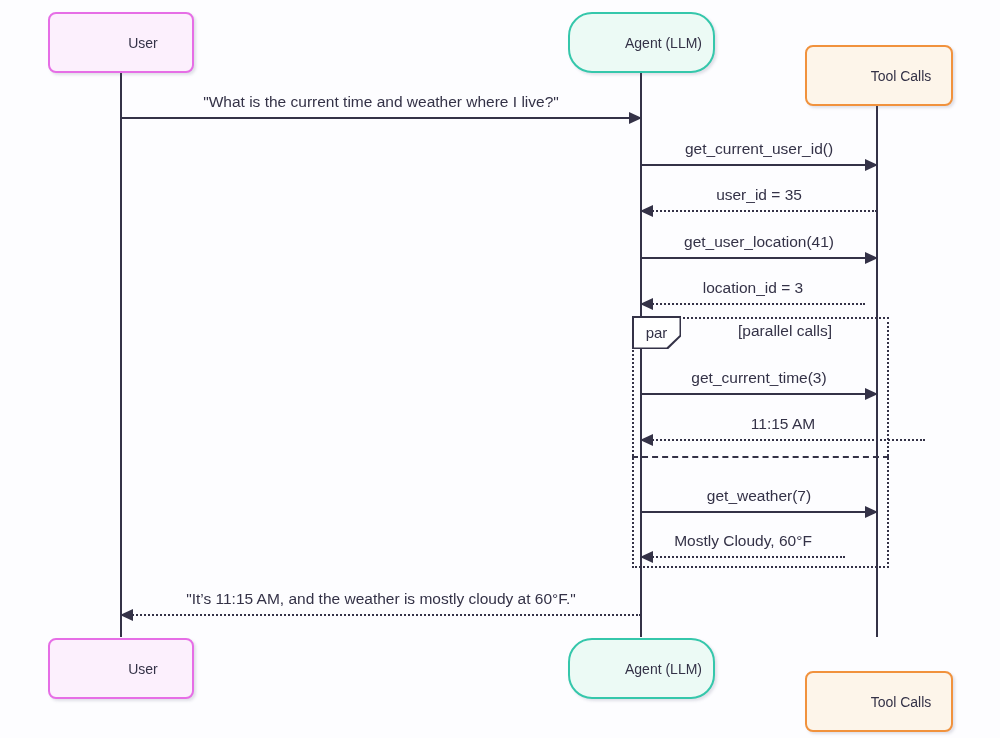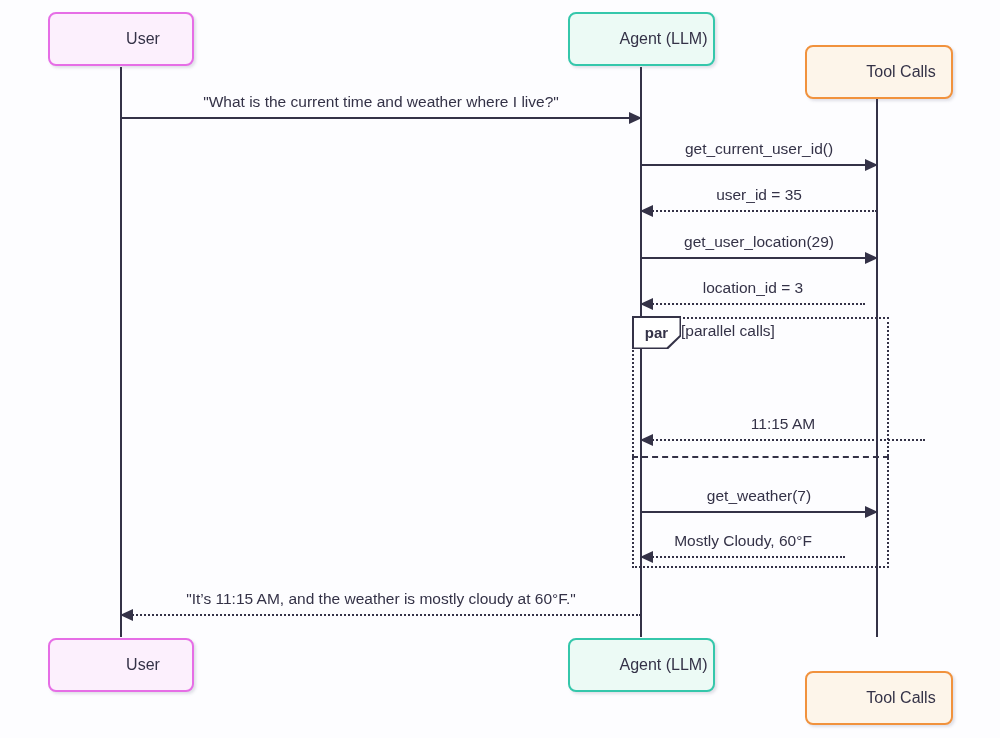--- a/index.html
+++ b/index.html
@@ -12,34 +12,34 @@
   #stage {
     position: relative;
     width: 1000px;
     height: 738px;
     background: #fdfdff;
     overflow: hidden;
   }
   
   .actor-box {
     position: absolute;
-    height: 54px;
+    height: 61px;
     border: 2px solid;
     border-radius: 8px;
     display: flex;
     align-items: center;
     justify-content: center;
-    font-size: 16px;
+    font-size: 14px;
     box-shadow: 2px 2px 3px rgba(90, 90, 120, 0.18);
     box-sizing: border-box;
     z-index: 3;
     padding-left: 44px;
   }
   .actor-user  { background: #fcf0fd; border-color: #e66ee6; }
-  .actor-agent { background: #ecfaf5; border-color: #35c7ab; }
+  .actor-agent { background: #ecfaf5; border-color: #35c7ab; border-radius: 24px; }
   .actor-tool  { background: #fdf5ea; border-color: #f1923d; margin-top: 33px; }
 
   
   .lifeline {
     position: absolute;
     top: 67px;
     height: 570px;
     width: 2px;
     background: #343247;
     z-index: 1;
@@ -105,27 +105,27 @@
   .par-label-inner {
     position: absolute;
     left: 1.5px; top: 1.5px; right: 1.5px; bottom: 1.5px;
     background: #ffffff;
     clip-path: polygon(0 0, 100% 0, 100% 59%, 72% 100%, 0 100%);
     display: flex;
     align-items: center;
     justify-content: center;
     font-size: 15px;
     color: #343247;
-    font-weight: bold;
   }
   .par-title {
     position: absolute;
     left: 681px;
     top: 321px;
     width: 208px;
+    text-align: center;
     font-size: 15.5px;
     line-height: 20px;
     z-index: 3;
     white-space: nowrap;
   }
 </style>
 </head>
 <body>
 
 <div id="stage">
@@ -176,33 +176,39 @@
   </div>
 
   <div class="message" style="left:641px; top:185px; width:236px;">
     <div class="msg-label">user_id = 35</div>
     <div class="msg-line dotted">
         <span class="arrow-head left"></span>
       </div>
   </div>
 
   <div class="message" style="left:641px; top:232px; width:236px;">
-    <div class="msg-label">get_user_location(29)</div>
+    <div class="msg-label">get_user_location(41)</div>
     <div class="msg-line solid">
         <span class="arrow-head right"></span>
       </div>
   </div>
 
   <div class="message" style="left:641px; top:278px; width:224px;">
     <div class="msg-label">location_id = 3</div>
     <div class="msg-line dotted">
         <span class="arrow-head left"></span>
       </div>
   </div>
 
+  <div class="message" style="left:641px; top:368px; width:236px;">
+    <div class="msg-label">get_current_time(3)</div>
+    <div class="msg-line solid">
+        <span class="arrow-head right"></span>
+      </div>
+  </div>
 
   <div class="message" style="left:641px; top:414px; width:284px;">
     <div class="msg-label">11:15 AM</div>
     <div class="msg-line dotted">
         <span class="arrow-head left"></span>
       </div>
   </div>
 
   <div class="message" style="left:641px; top:486px; width:236px;">
     <div class="msg-label">get_weather(7)</div>

